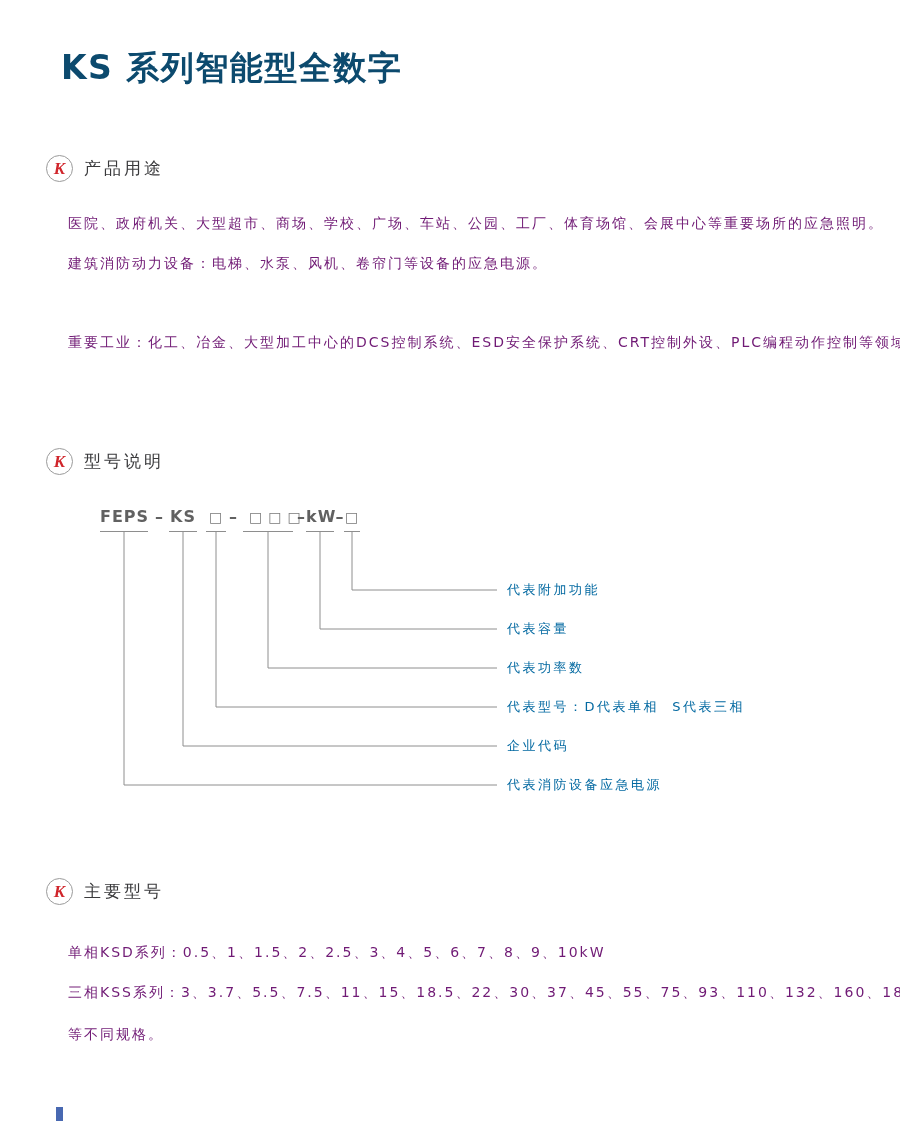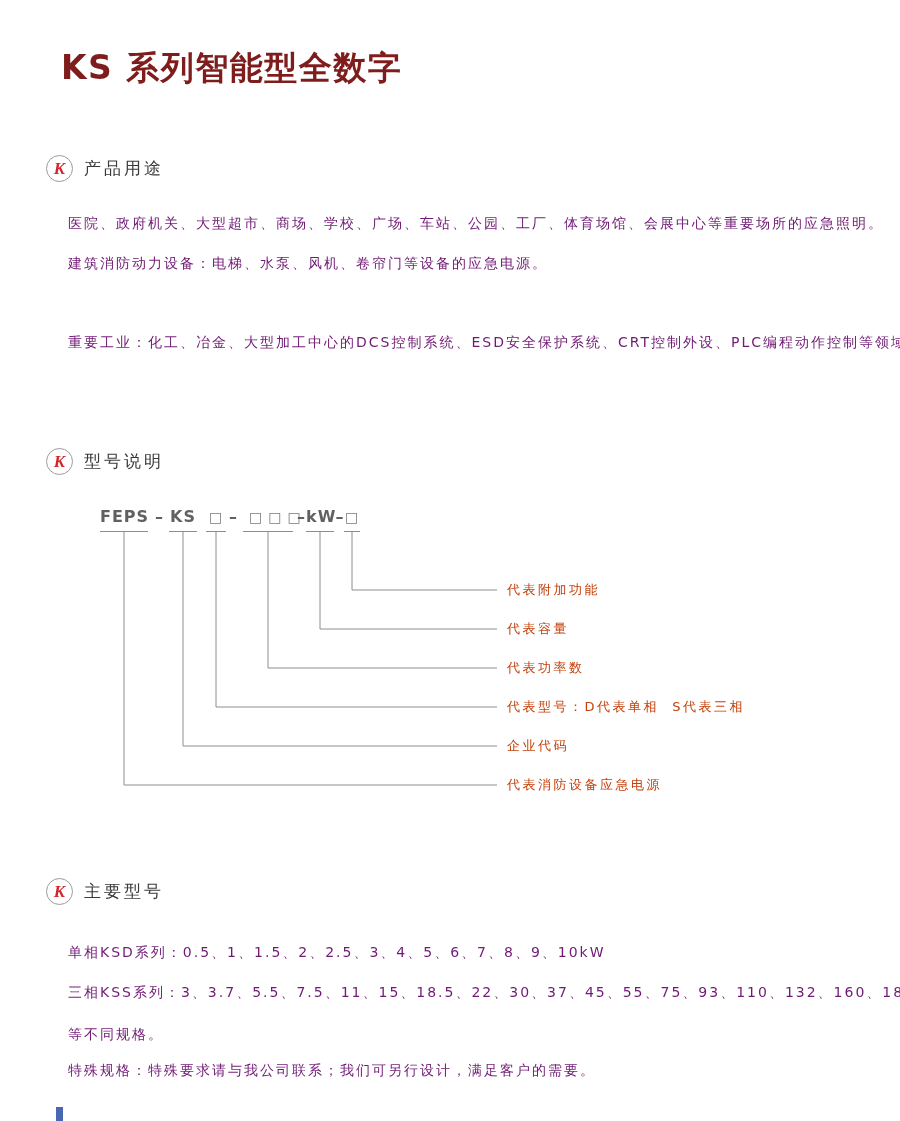--- a/index.html
+++ b/index.html
@@ -6,21 +6,21 @@
   body{
     width:900px;height:1121px;
     background:#ffffff;
     font-family:"DejaVu Sans","Liberation Sans",sans-serif;
     overflow:hidden;
   }
   .page{position:relative;width:900px;height:1121px;background:#fff;}
 
   .title{
     position:absolute;left:61px;top:46px;margin:0;
-    font-size:33px;font-weight:700;color:#7f1d1d;
+    font-size:33px;font-weight:700;color:#0c4a6e;
     letter-spacing:1.5px;white-space:nowrap;
   }
 
   .sec-header{position:absolute;left:46px;display:flex;align-items:center;}
   .k-icon{
     width:27px;height:27px;border:1px solid #9b9b9b;border-radius:50%;
     display:flex;align-items:center;justify-content:center;
     font-family:"Liberation Serif","DejaVu Serif",serif;
     font-style:italic;font-weight:700;font-size:17px;color:#d0252b;
     box-sizing:border-box;flex:0 0 auto;
@@ -45,21 +45,21 @@
     box-sizing:border-box;white-space:pre;
   }
   .seg.boxes{font-weight:400;font-size:14px;color:#7a7a7a;line-height:27px;}
   .seg.boxes3{letter-spacing:6px;text-indent:6px;}
   .dash{
     position:absolute;top:4px;height:28px;line-height:26px;
     text-align:center;font-size:16px;font-weight:700;color:#616161;
   }
   .dg-label{
     position:absolute;left:507px;line-height:18px;
-    font-size:13px;color:#c2410c;letter-spacing:2.5px;white-space:pre;
+    font-size:13px;color:#0369a1;letter-spacing:2.5px;white-space:pre;
   }
 
   .blue-marker{
     position:absolute;left:56px;top:1107px;width:7px;height:14px;
     background:#4868b1;
   }
 </style>
 </head>
 <body>
 
@@ -109,16 +109,15 @@
     <div class="dg-label" style="top:276px">代表消防设备应急电源</div>
   </div>
 
   <div class="sec-header" style="top:878px">
     <span class="k-icon">K</span>
     <span class="sec-title">主要型号</span>
   </div>
   <div class="body-line" style="top:944px">单相KSD系列：0.5、1、1.5、2、2.5、3、4、5、6、7、8、9、10kW</div>
   <div class="body-line" style="top:984px">三相KSS系列：3、3.7、5.5、7.5、11、15、18.5、22、30、37、45、55、75、93、110、132、160、187、200kW</div>
   <div class="body-line" style="top:1026px">等不同规格。</div>
-  <div class="body-line" style="top:1062px">特殊规格：特殊要求请与我公司联系；我们可另行设计，满足客户的需要。</div>
 
   <div class="blue-marker"></div>
 </div>
 
 </body></html>

